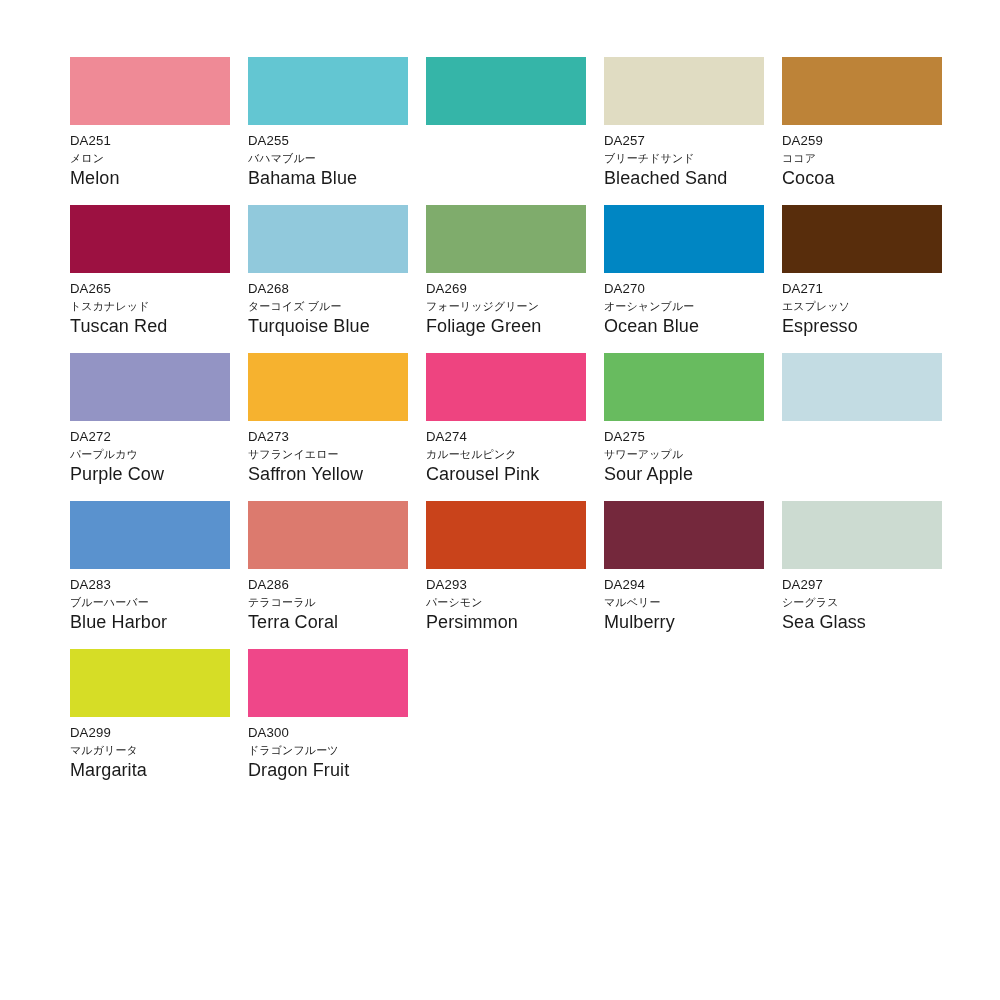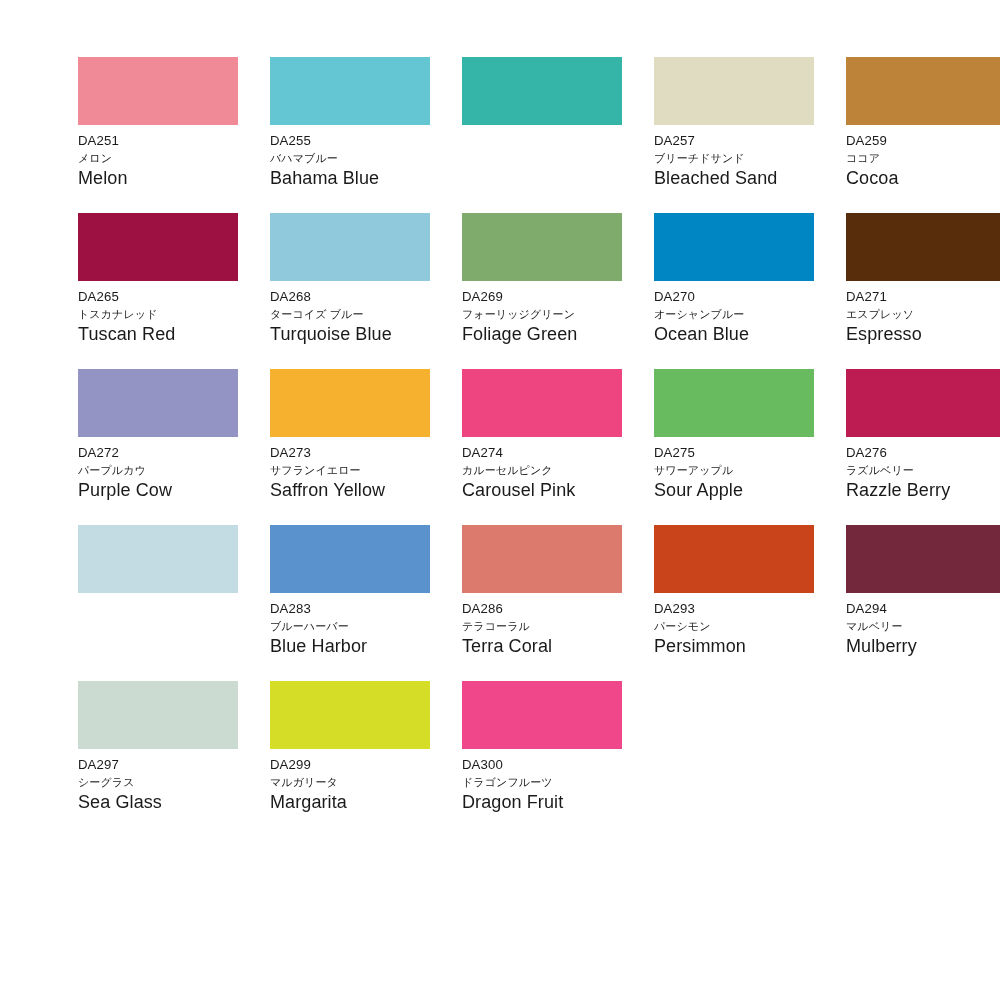--- a/index.html
+++ b/index.html
@@ -17,28 +17,27 @@
   }
   #chart-sheet {
     position: relative;
     width: 1000px;
     height: 1000px;
     background: #ffffff;
     box-sizing: border-box;
   }
   #swatch-grid {
     position: absolute;
-    left: 78px;
+    left: 70px;
     top: 57px;
     width: 890px;
     display: grid;
     grid-template-columns: repeat(5, 160px);
     column-gap: 18px;
     row-gap: 24px;
-    gap: 32px;
   }
   .swatch-cell {
     width: 160px;
     height: 124px;
     position: relative;
   }
   .swatch-chip {
     width: 160px;
     height: 68px;
     display: block;
@@ -172,28 +171,20 @@
       </div>
       <div class="swatch-cell">
         <div class="swatch-chip" style="background-color: rgb(104, 187, 95);"></div>
         <div class="swatch-labels">
           <div class="swatch-code">DA275</div>
           <div class="swatch-name-ja">サワーアップル</div>
           <div class="swatch-name-en">Sour Apple</div>
         </div>
       </div>
       <div class="swatch-cell">
-        <div class="swatch-chip" style="background-color: rgb(189, 28, 82);"></div>
-        <div class="swatch-labels">
-          <div class="swatch-code">DA276</div>
-          <div class="swatch-name-ja">ラズルベリー</div>
-          <div class="swatch-name-en">Razzle Berry</div>
-        </div>
-      </div>
-      <div class="swatch-cell">
         <div class="swatch-chip" style="background-color: rgb(195, 220, 227);"></div>
       </div>
       <div class="swatch-cell">
         <div class="swatch-chip" style="background-color: rgb(90, 146, 206);"></div>
         <div class="swatch-labels">
           <div class="swatch-code">DA283</div>
           <div class="swatch-name-ja">ブルーハーバー</div>
           <div class="swatch-name-en">Blue Harbor</div>
         </div>
       </div>

